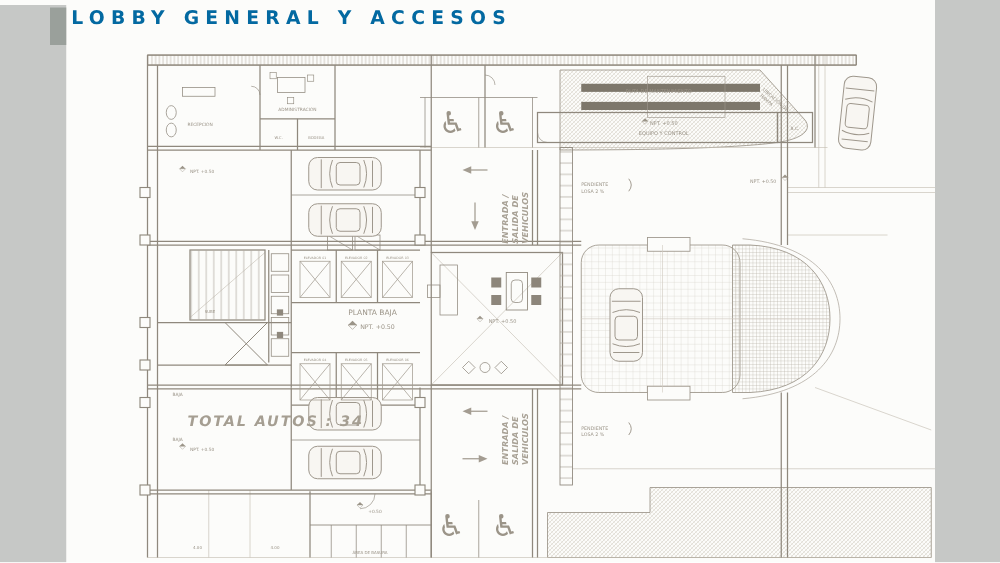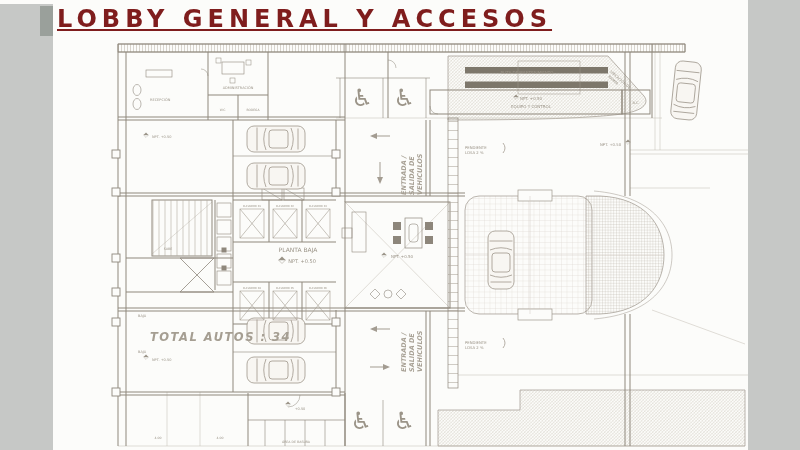--- a/index.html
+++ b/index.html
@@ -2,22 +2,22 @@
 <html><head>
 <meta charset="utf-8">
 <style>
   html,body{margin:0;padding:0;background:#ffffff;}
   .slide{position:relative;width:800px;height:450px;background:#fcfcfa;overflow:hidden;
          font-family:"DejaVu Sans",sans-serif;}
   .side-bar{position:absolute;background:#c6c8c6;}
   .side-bar.left{left:0;top:4px;width:53px;height:446px;}
   .side-bar.right{left:748px;top:0;width:52px;height:450px;}
   .title-square{position:absolute;left:40px;top:6px;width:13px;height:30px;background:#9aa09b;}
-  .page-title{position:absolute;left:57px;top:5px;font-size:24px;font-weight:bold;
-              letter-spacing:5px;color:#7f1d1d;white-space:nowrap;text-decoration:underline;}
+  .page-title{position:absolute;left:57px;top:5px;font-size:15px;font-weight:bold;
+              letter-spacing:5px;color:#0369a1;white-space:nowrap;}
   svg{position:absolute;left:0;top:0;}
   svg text{font-family:"DejaVu Sans",sans-serif;fill:#9b9488;}
   .t-bold{font-weight:bold;font-style:italic;fill:#a8a195;}
   .t-big{font-weight:bold;font-style:italic;fill:#a59e92;letter-spacing:1.5px;}
 </style>
 </head>
 <body>
 
 <div class="slide">
 

